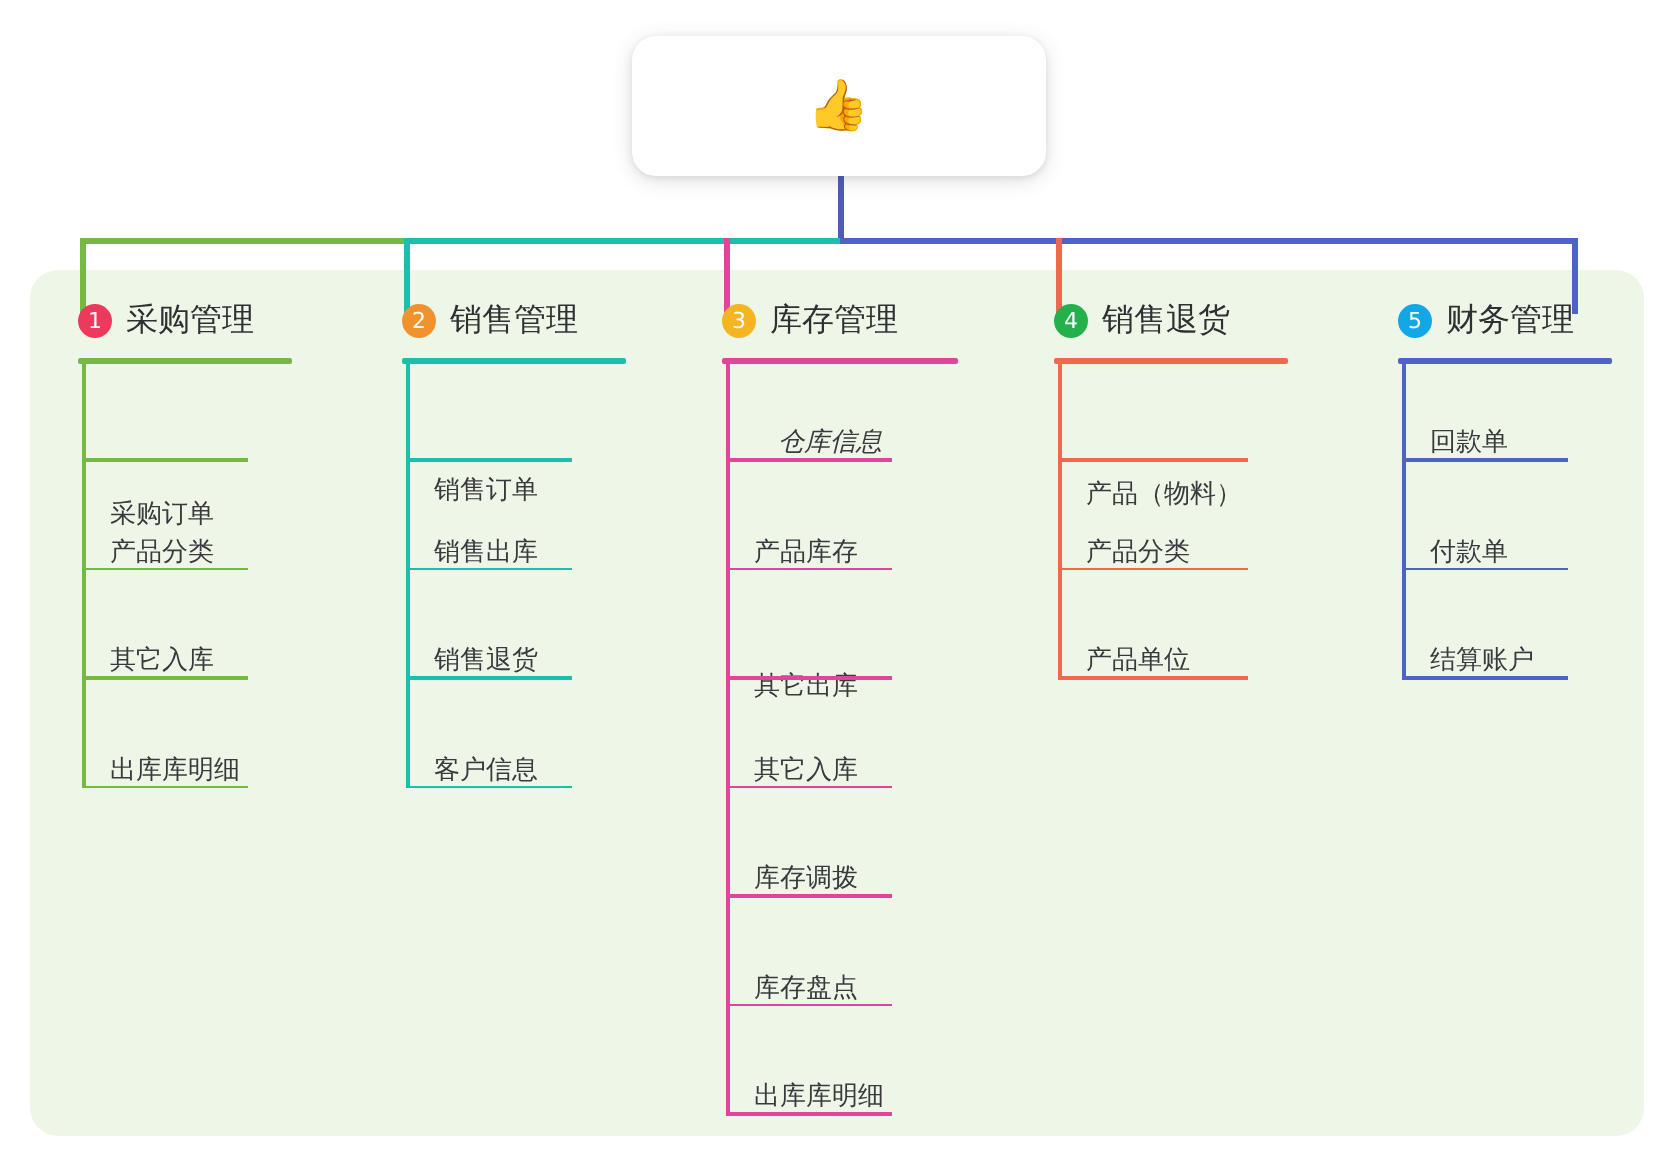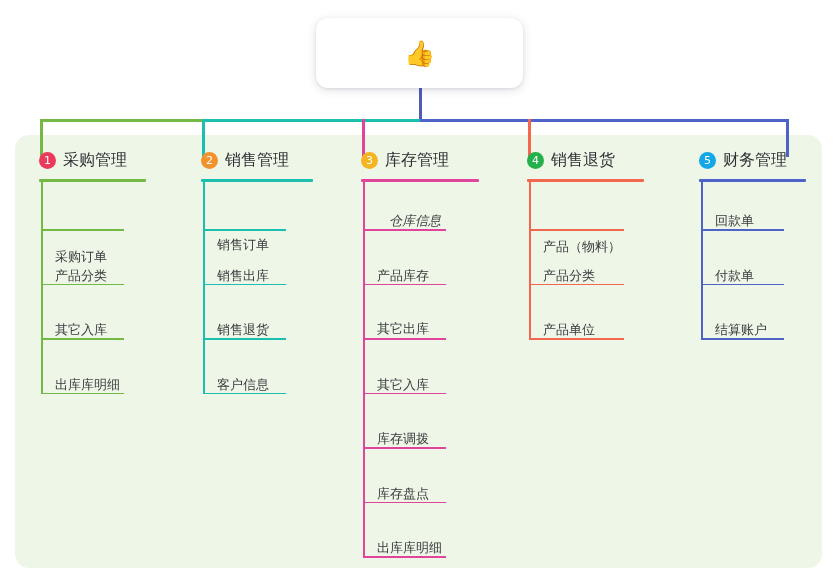--- a/index.html
+++ b/index.html
@@ -117,21 +117,21 @@
         <div class="col-head">
           <span class="badge" style="background: rgb(245, 180, 33);">3</span>
           <span class="col-title">库存管理</span>
         </div>
         <div class="head-rule" style="top: 29px; width: 118px; background: rgb(224, 68, 155);"></div>
         <div class="spine" style="left: 2px; top: 32px; height: 374px; background: rgb(224, 68, 155);"></div>
         <div class="leaf-label" style="left: 28px; top: 62px; font-style: italic;">仓库信息</div>
         <div class="leaf-rule" style="left: 2px; top: 79px; width: 83px; background: rgb(224, 68, 155);"></div>
         <div class="leaf-label" style="left: 16px; top: 116.5px;">产品库存</div>
         <div class="leaf-rule" style="left: 2px; top: 133.5px; width: 83px; background: rgb(224, 68, 155);"></div>
-        <div class="leaf-label" style="left: 16px; top: 170px;">其它出库</div>
+        <div class="leaf-label" style="left: 16px; top: 184px;">其它出库</div>
         <div class="leaf-rule" style="left: 2px; top: 188px; width: 83px; background: rgb(224, 68, 155);"></div>
         <div class="leaf-label" style="left: 16px; top: 225.5px;">其它入库</div>
         <div class="leaf-rule" style="left: 2px; top: 242.5px; width: 83px; background: rgb(224, 68, 155);"></div>
         <div class="leaf-label" style="left: 16px; top: 280px;">库存调拨</div>
         <div class="leaf-rule" style="left: 2px; top: 297px; width: 83px; background: rgb(224, 68, 155);"></div>
         <div class="leaf-label" style="left: 16px; top: 334.5px;">库存盘点</div>
         <div class="leaf-rule" style="left: 2px; top: 351.5px; width: 83px; background: rgb(224, 68, 155);"></div>
         <div class="leaf-label" style="left: 16px; top: 389px;">出库库明细</div>
         <div class="leaf-rule" style="left: 2px; top: 406px; width: 83px; background: rgb(224, 68, 155);"></div>
       </div>

